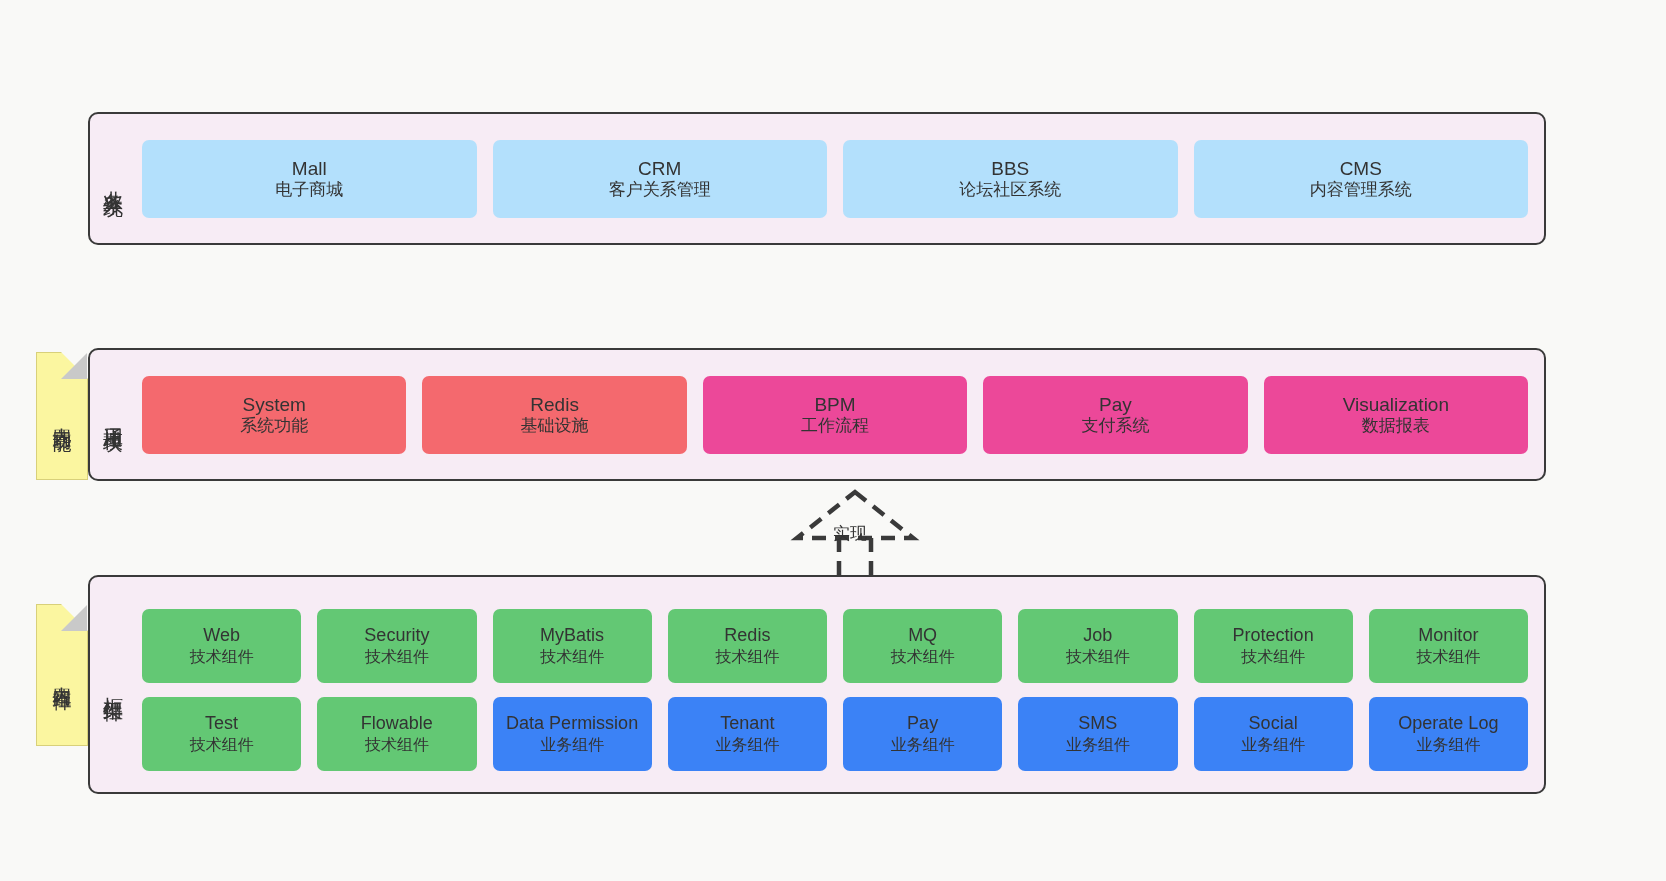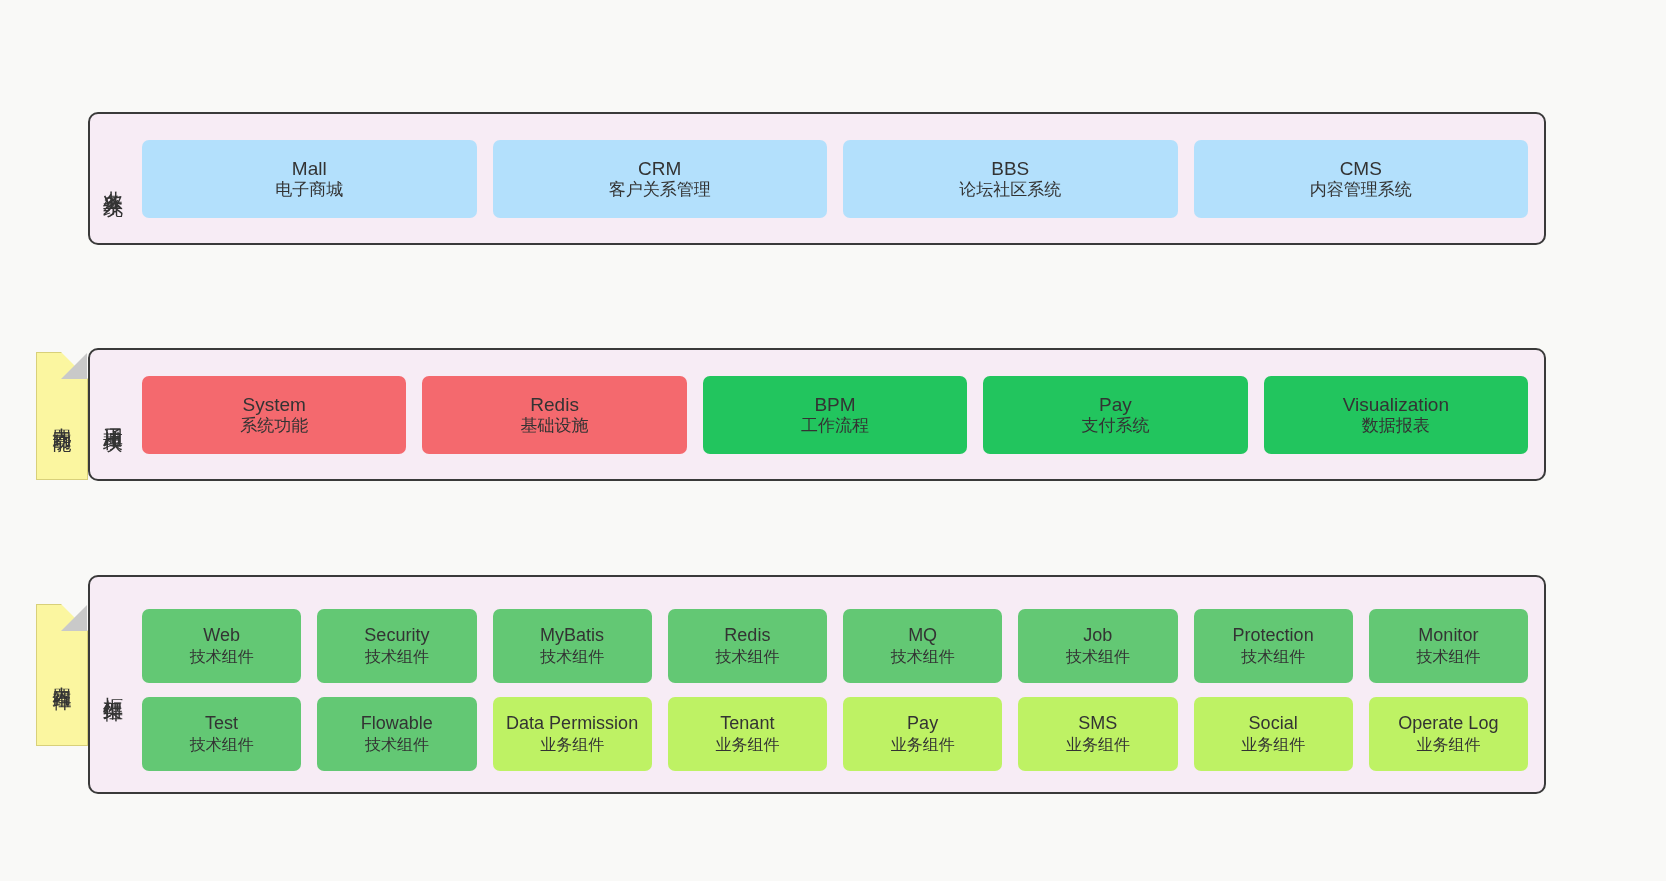--- a/index.html
+++ b/index.html
@@ -66,28 +66,28 @@
   .row > .card { flex: 1 1 0; }
 
   
   #layer-business { left: 88px; top: 112px; width: 1458px; height: 133px; }
   #layer-business .card { height: 78px; background: #b3e0fc; }
 
   
   #layer-common { left: 88px; top: 348px; width: 1458px; height: 133px; }
   #layer-common .card { height: 78px; }
   .c-red   { background: #f4696e; }
-  .c-pink  { background: #22c55e; }
+  .c-pink  { background: #ec4899; }
 
   
   #layer-framework { left: 88px; top: 575px; width: 1458px; height: 219px; }
   #layer-framework .layer-body { flex-direction: column; justify-content: center; gap: 14px; padding: 20px 10px 10px 0; }
   #layer-framework .card { height: 74px; }
   .c-green  { background: #63c874; }
-  .c-green-l{ background: #bef264; }
+  .c-green-l{ background: #3b82f6; }
   #layer-framework .card .en { font-size: 18px; }
   #layer-framework .card .cn { font-size: 16px; }
 
   
   .sticky {
     position: absolute;
     background: #fbf6a0;
     border: 1px solid #d8d07a;
     display: flex;
     align-items: center;
@@ -190,20 +190,27 @@
           <span class="cn">支付系统</span>
         </div>
         <div class="card c-pink">
           <span class="en">Visualization</span>
           <span class="cn">数据报表</span>
         </div>
       </div>
     </div>
   </div>
 
+  <div class="connector" id="connector-impl">
+    <svg width="180" height="88" viewBox="0 0 180 88">
+      <path d="M90 4 L148 50 L32 50 Z" fill="none" stroke="#3a3a3a" stroke-width="4.5" stroke-dasharray="14,9" stroke-linejoin="miter"></path>
+      <path d="M74 50 L74 88 M106 50 L106 88" fill="none" stroke="#3a3a3a" stroke-width="4.5" stroke-dasharray="14,9"></path>
+    </svg>
+    <span class="connector-label">实现</span>
+  </div>
 
   <div class="sticky" id="sticky-framework">
     <span>内置组件</span>
   </div>
 
   <div class="layer" id="layer-framework">
     <div class="layer-title">框架组件</div>
     <div class="layer-body">
 
       <div class="row">

